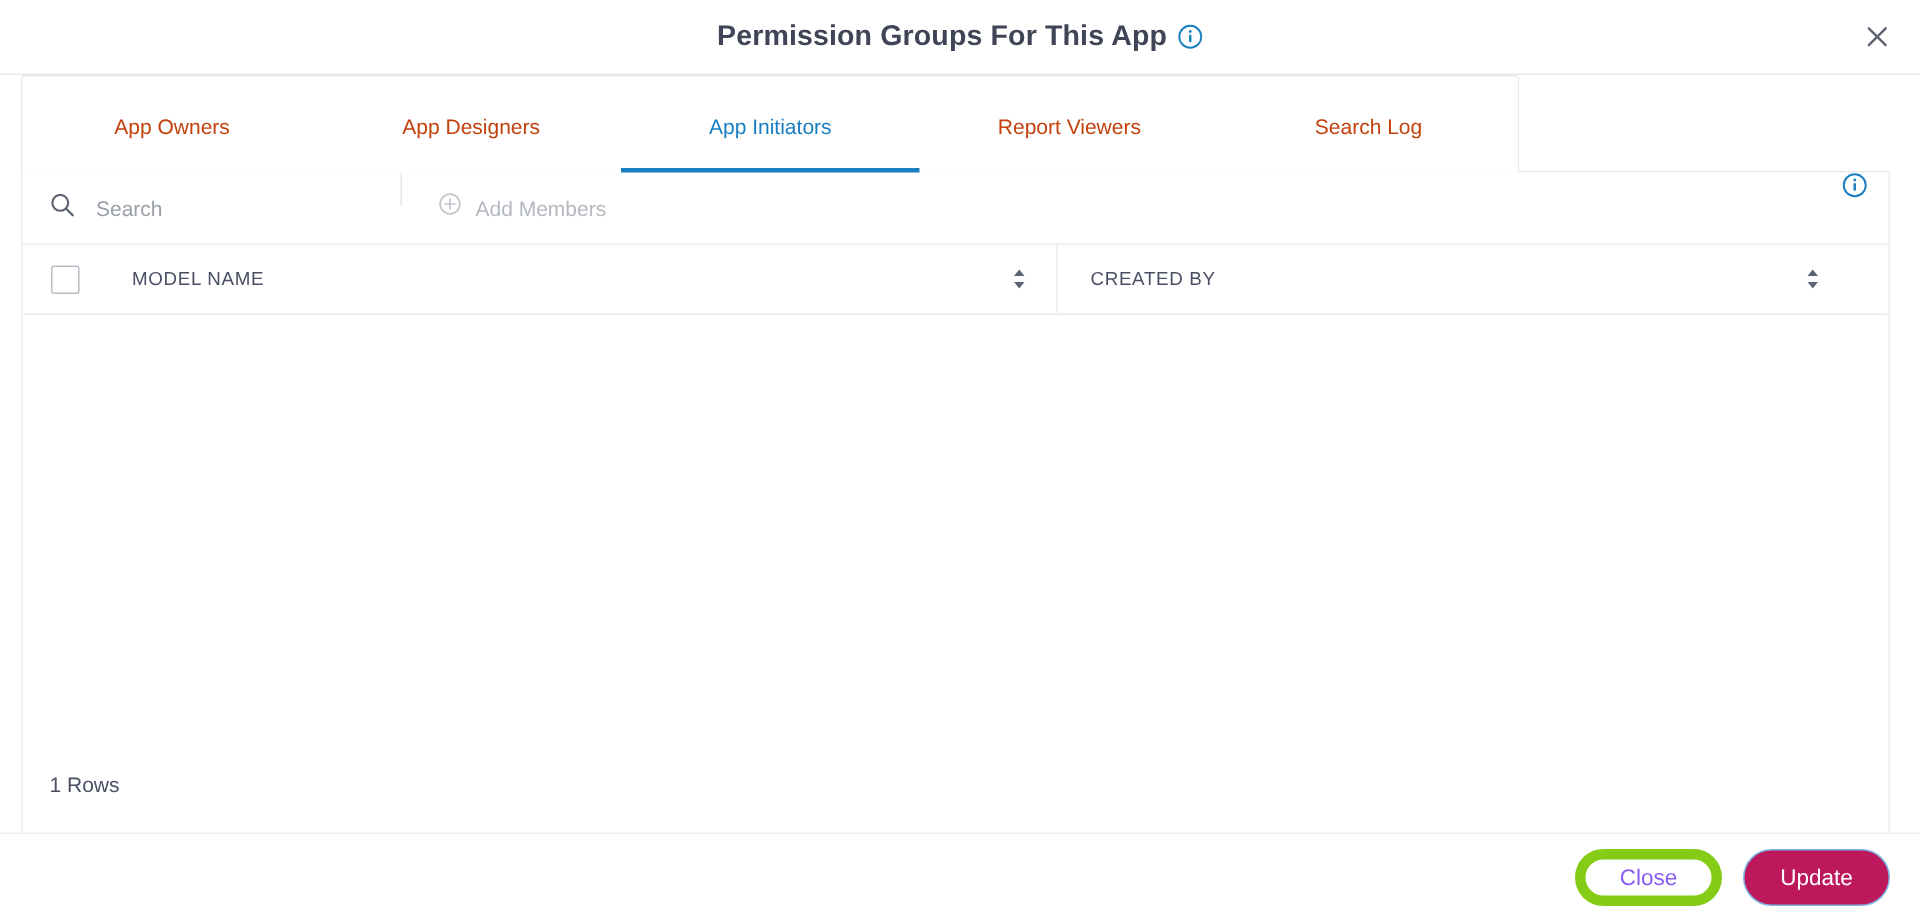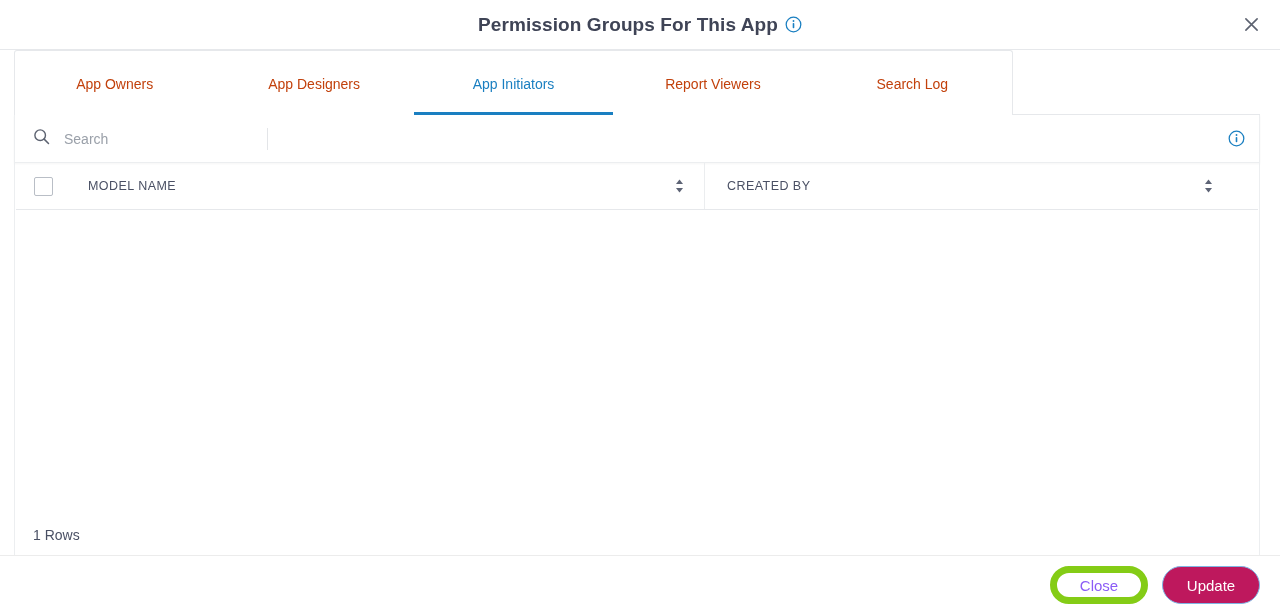--- a/index.html
+++ b/index.html
@@ -119,21 +119,21 @@
   
   .toolbar {
     position: relative;
     height: 48px;
     min-height: 48px;
     margin: 0 20px 0 14px;
     border: 1px solid #eceef0;
     border-top: none;
     background: #ffffff;
     display: flex;
-    align-items: center;
+    align-items: flex-start;
     box-shadow: 0 1px 2px rgba(0,0,0,.04);
   }
   .search-box {
     display: flex;
     align-items: center;
     gap: 12px;
     width: 252px;
     padding-left: 18px;
     height: 100%;
   }
@@ -272,21 +272,21 @@
     filter: blur(4px);
     -webkit-filter: blur(4px);
     color: #8b93a1;
     user-select: none;
   }
 
   
   .rows-count {
     position: absolute;
     left: 18px;
-    bottom: 12px;
+    bottom: 24px;
     font-size: 14px;
     color: #4a5064;
   }
   .dialog-footer {
     height: 59px;
     min-height: 59px;
     border-top: 1px solid #ececec;
     display: flex;
     align-items: center;
     justify-content: flex-end;
@@ -363,20 +363,29 @@
     <div class="search-box">
       <span>
         <svg width="17" height="17" viewBox="0 0 18 18">
           <circle cx="7.6" cy="7.6" r="5.6" fill="none" stroke="#5c6270" stroke-width="1.5"></circle>
           <path d="M11.8 11.8 L16.4 16.4" stroke="#5c6270" stroke-width="1.6" stroke-linecap="round"></path>
         </svg>
       </span>
       <input class="search-input" type="text" placeholder="Search" style="">
     </div>
     <div class="toolbar-divider"></div>
+    <div class="add-members">
+      <span>
+        <svg width="16" height="16" viewBox="0 0 18 18">
+          <circle cx="9" cy="9" r="7.4" fill="none" stroke="#c2c7cd" stroke-width="1.3"></circle>
+          <path d="M9 5.3 V12.7 M5.3 9 H12.7" stroke="#c2c7cd" stroke-width="1.3" stroke-linecap="round"></path>
+        </svg>
+      </span>
+      <span class="add-members-label">Add Members</span>
+    </div>
     <div class="toolbar-info">
       <svg width="17" height="17" viewBox="0 0 20 20">
         <circle cx="10" cy="10" r="8.6" fill="none" stroke="#1a7fc1" stroke-width="1.5"></circle>
         <circle cx="10" cy="5.9" r="1.1" fill="#1a7fc1"></circle>
         <rect x="9.05" y="8.3" width="1.9" height="6.2" rx="0.9" fill="#1a7fc1"></rect>
       </svg>
     </div>
   </div>
 
   <div class="table-panel">

